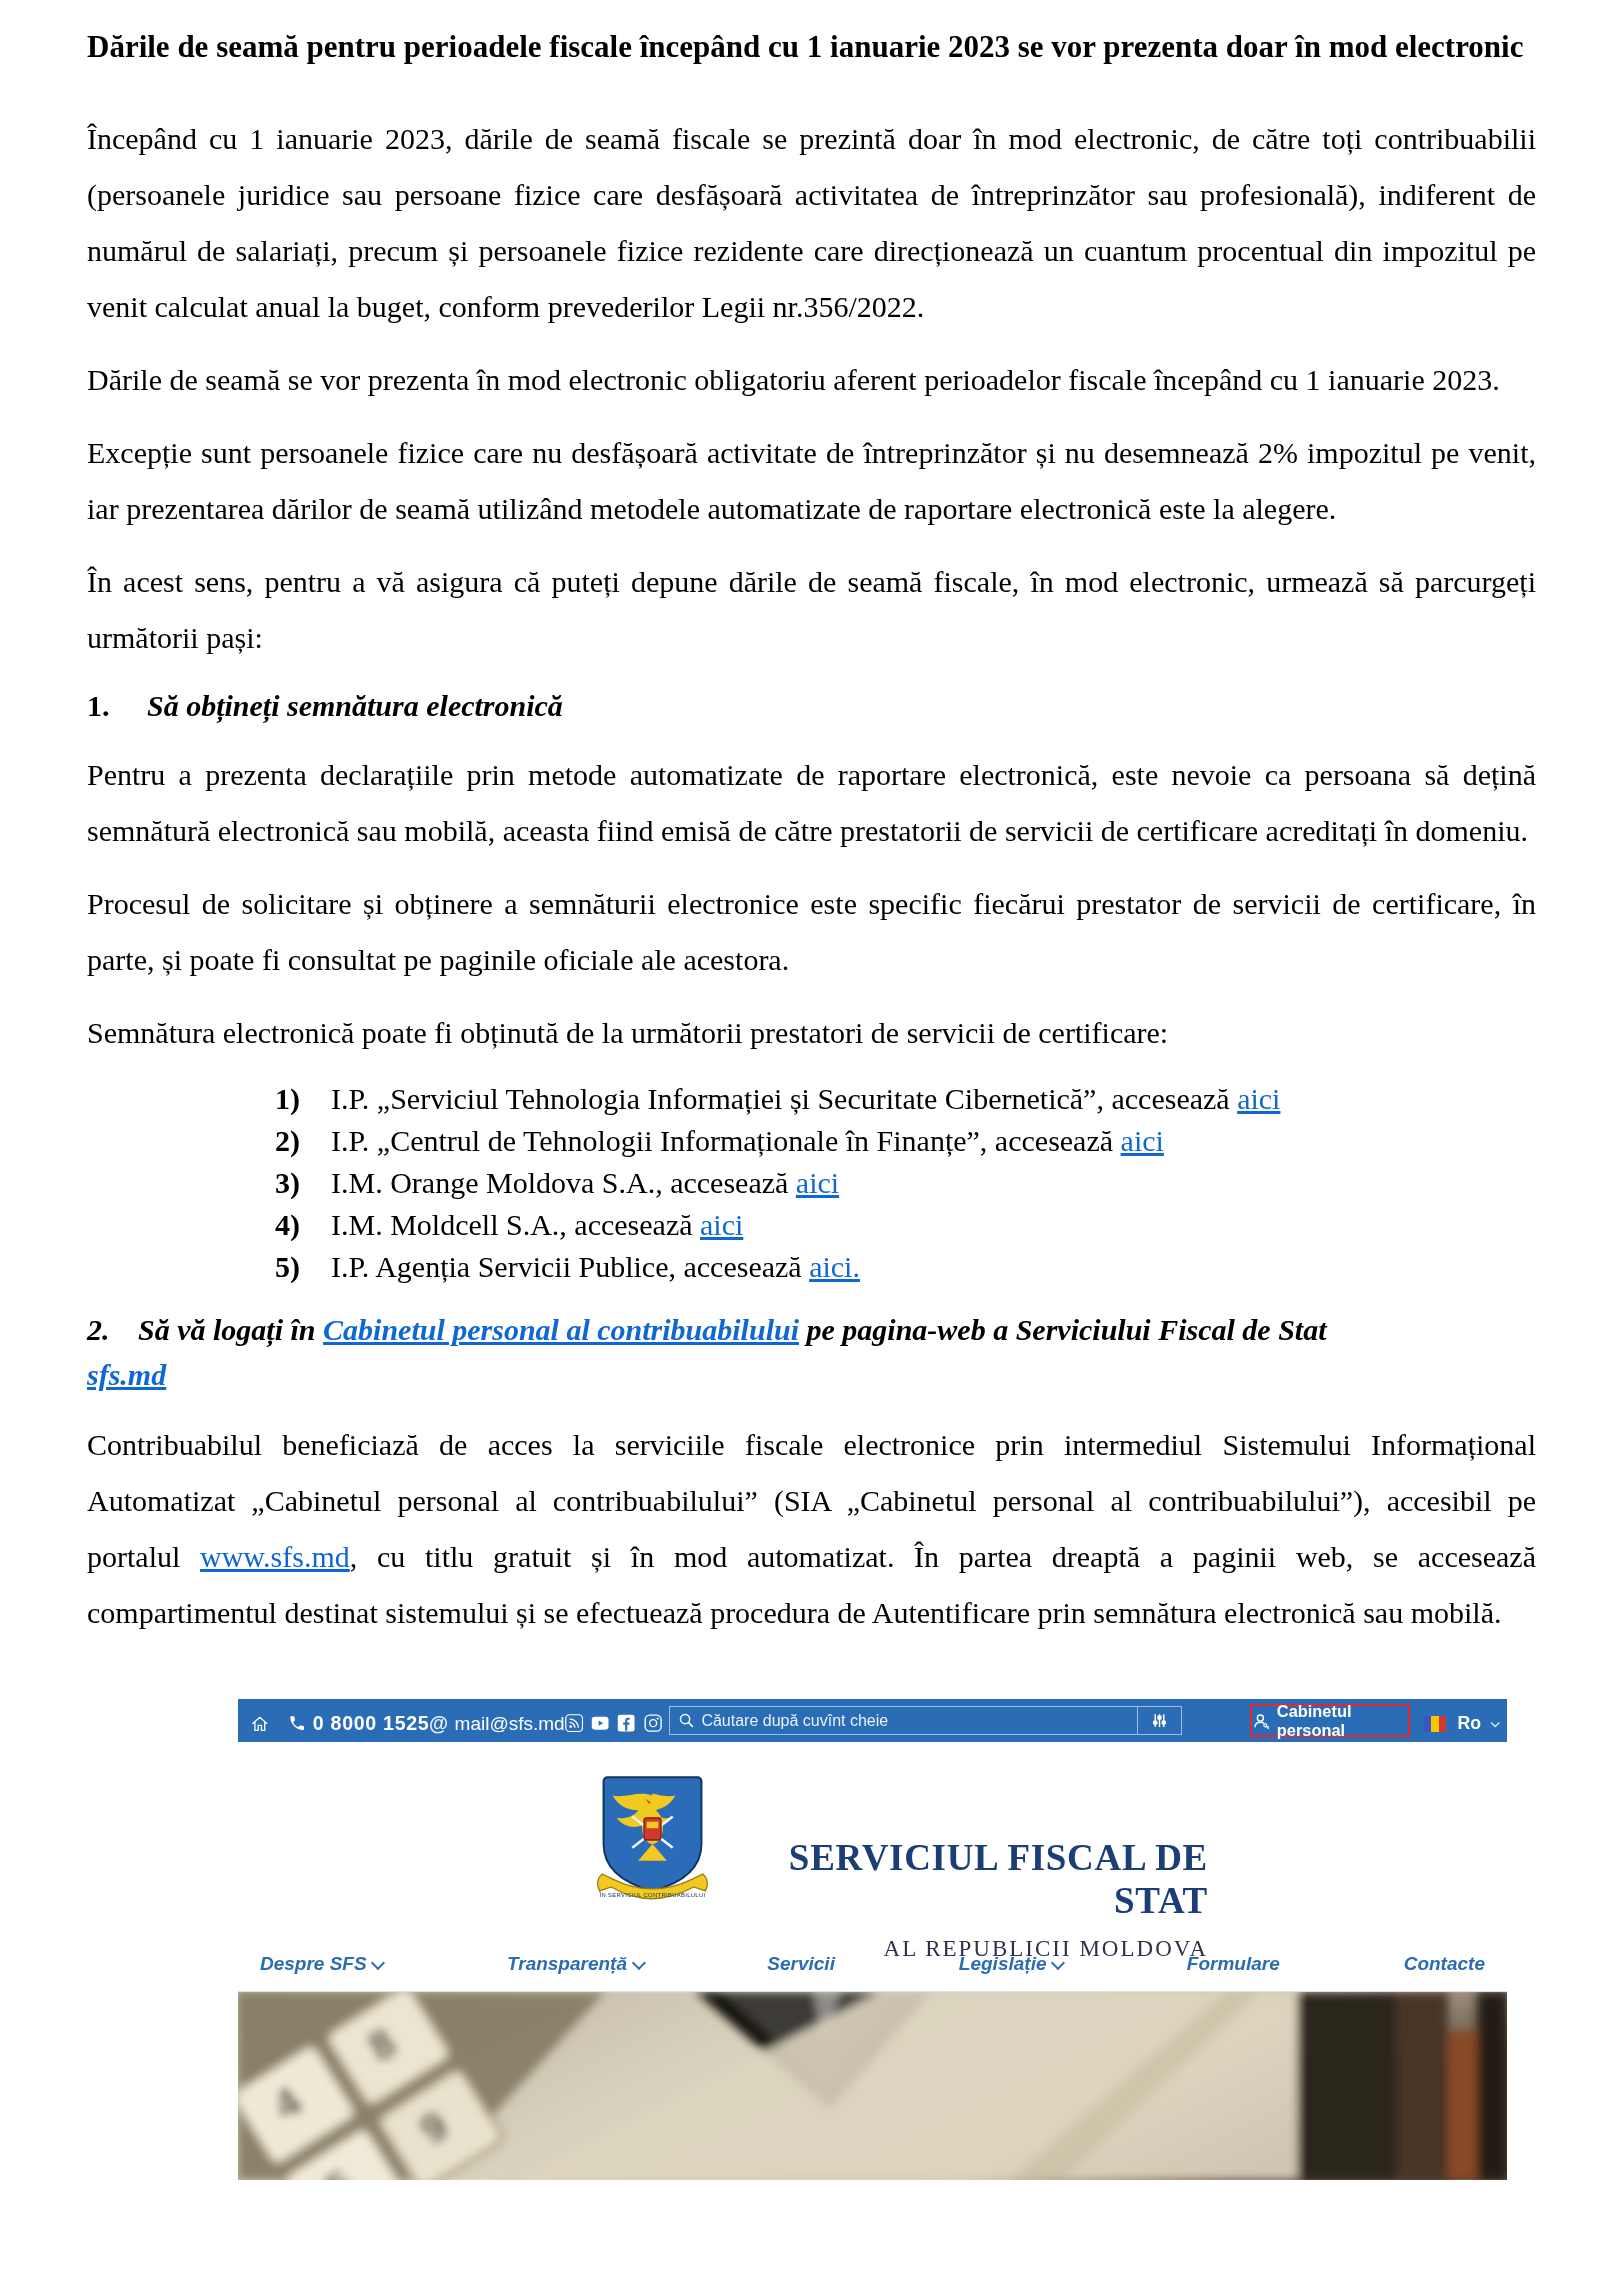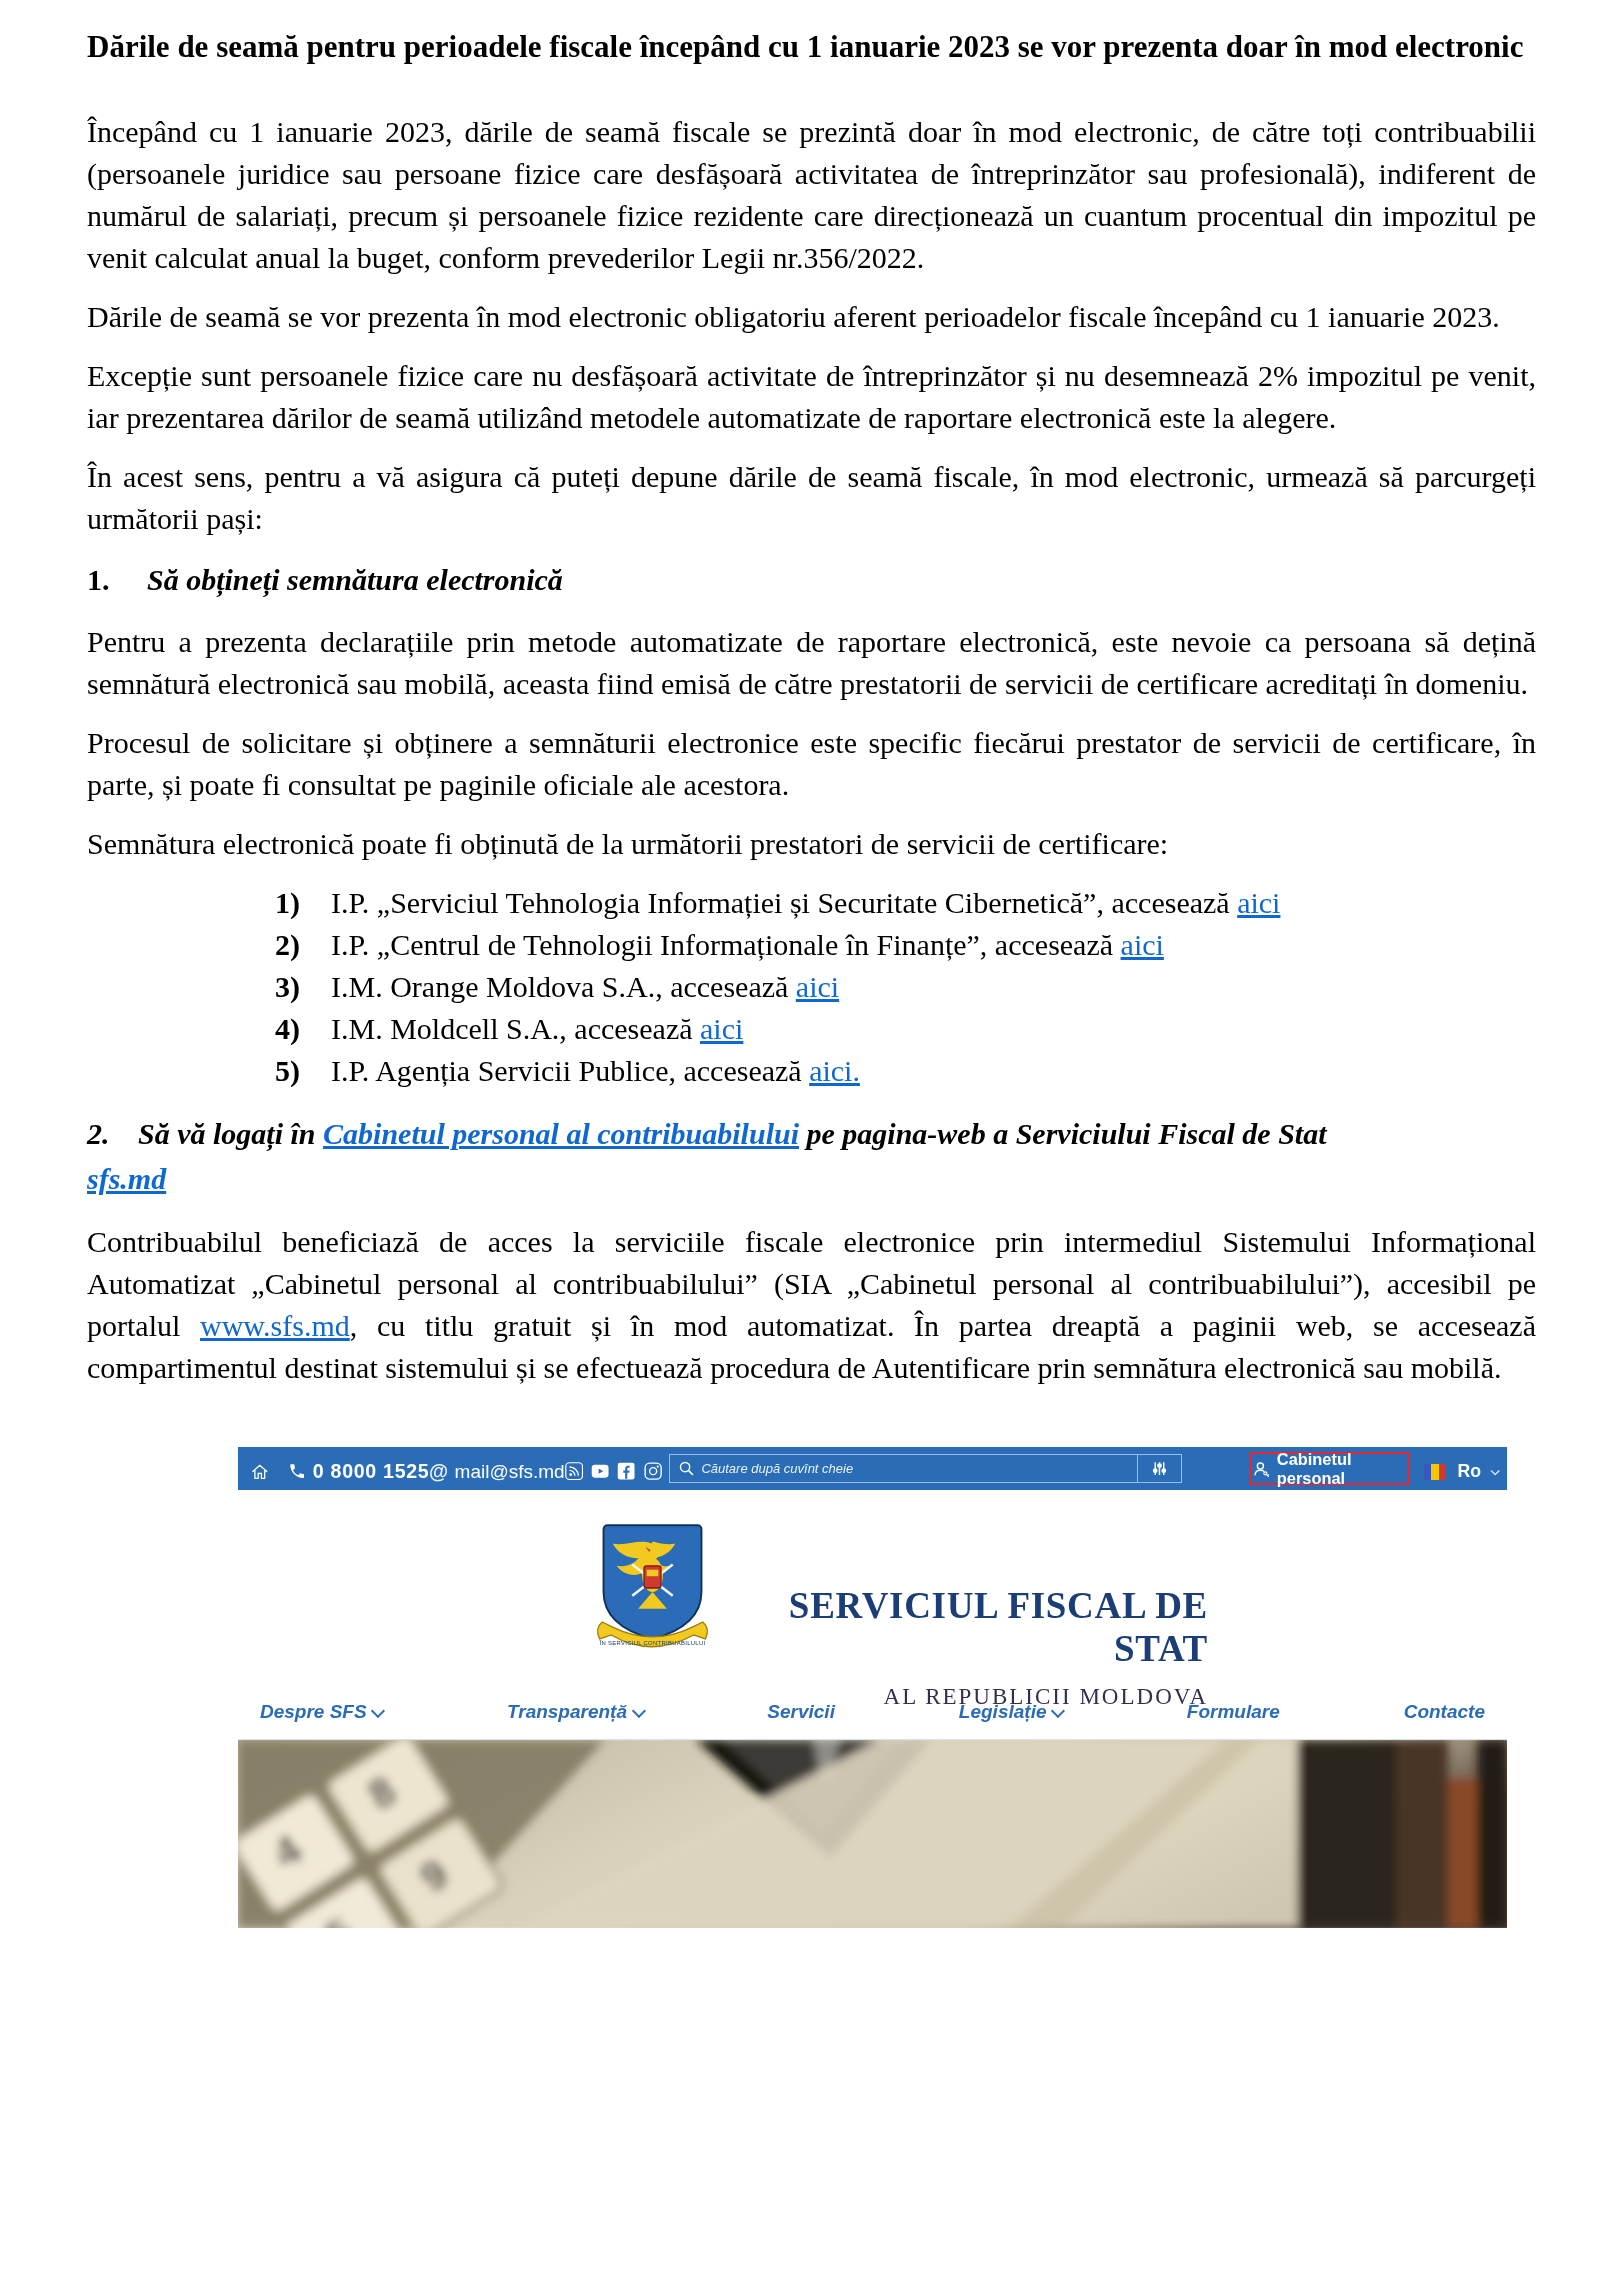--- a/index.html
+++ b/index.html
@@ -1,21 +1,21 @@
 <!DOCTYPE html>
 <html style="font-size:10.5px"><head>
 <meta charset="utf-8">
 <style>
   html,body{margin:0;padding:0;background:#ffffff;}
   .page{position:relative;width:1623px;height:2295px;background:#ffffff;overflow:hidden;
         font-family:"Liberation Serif",serif;color:#000;}
   .content{position:absolute;left:87px;top:23.6px;width:1449px;}
 
   .doc-title{font-size:31px;line-height:46px;font-weight:bold;margin:0 0 41px 0;text-align:left;}
-  .para{font-size:30px;line-height:42px;text-align:justify;margin:17px 0;}
+  .para{font-size:30px;line-height:56px;text-align:justify;margin:17px 0;}
   .h-step{font-size:30px;line-height:42px;font-weight:bold;margin:19.6px 0;}
   .h-step .h-num{display:inline-block;min-width:60px;font-style:normal;}
   .h-step .h-it{font-style:italic;}
   .h2-step{font-size:30px;line-height:45px;font-weight:bold;font-style:italic;margin:19.6px 0;}
   .h2-step .h2-num{display:inline-block;min-width:51px;}
   .doclink{color:#0f68d2;text-decoration:underline;cursor:pointer;}
   .list{margin:17px 0;}
   .li{font-size:30px;line-height:42px;padding-left:188px;display:flex;}
   .li-num{font-weight:bold;min-width:56px;flex:0 0 56px;}
 
@@ -23,21 +23,21 @@
   .shot{margin:58px 0 0 151px;width:1269px;font-family:"Liberation Sans",sans-serif;}
   .shot-top{position:relative;height:43px;background:#2a6db6;}
   .shot-top .abs{position:absolute;top:0;height:50px;display:flex;align-items:center;}
   .tb-text{color:#fff;font-size:19px;}
   .tb-phone{color:#fff;font-size:19.6px;font-weight:bold;letter-spacing:0.7px;}
   .at-glyph{color:#e9f1fa;font-size:19.6px;font-weight:bold;margin-right:6.5px;}
   .soc{display:flex;gap:7.9px;align-items:center;}
   .searchbox{position:absolute;left:431px;top:7.2px;width:513px;height:29px;
              border:1.3px solid rgba(255,255,255,.55);display:flex;align-items:center;box-sizing:border-box;}
   .searchbox input{flex:1;background:transparent;border:none;outline:none;color:#e5e5e5;
-                   font-size:13px;font-family:"Liberation Sans",sans-serif;padding:0 6.5px;font-style:italic;}
+                   font-size:16px;font-family:"Liberation Sans",sans-serif;padding:0 6.5px;}
   .searchbox input::placeholder{color:rgba(255,255,255,.9);}
   .search-divider{width:1.3px;align-self:stretch;background:rgba(255,255,255,.55);}
   .filter-seg{width:43px;display:flex;align-items:center;justify-content:center;align-self:stretch;}
   .cabinet{position:absolute;left:1012px;top:5.2px;width:160px;height:33px;border:2px solid #e8262b;
            box-sizing:border-box;display:flex;align-items:center;justify-content:center;gap:6.5px;cursor:pointer;}
   .cabinet span{color:#fff;font-size:16.4px;font-weight:bold;}
   .flag{width:22px;height:15.7px;display:flex;overflow:hidden;border-radius:1.3px;}
   .flag div{flex:1;}
   .lang{color:#ffffff;font-size:17.7px;font-weight:bold;margin:0 6.5px 0 6.5px;}
 

